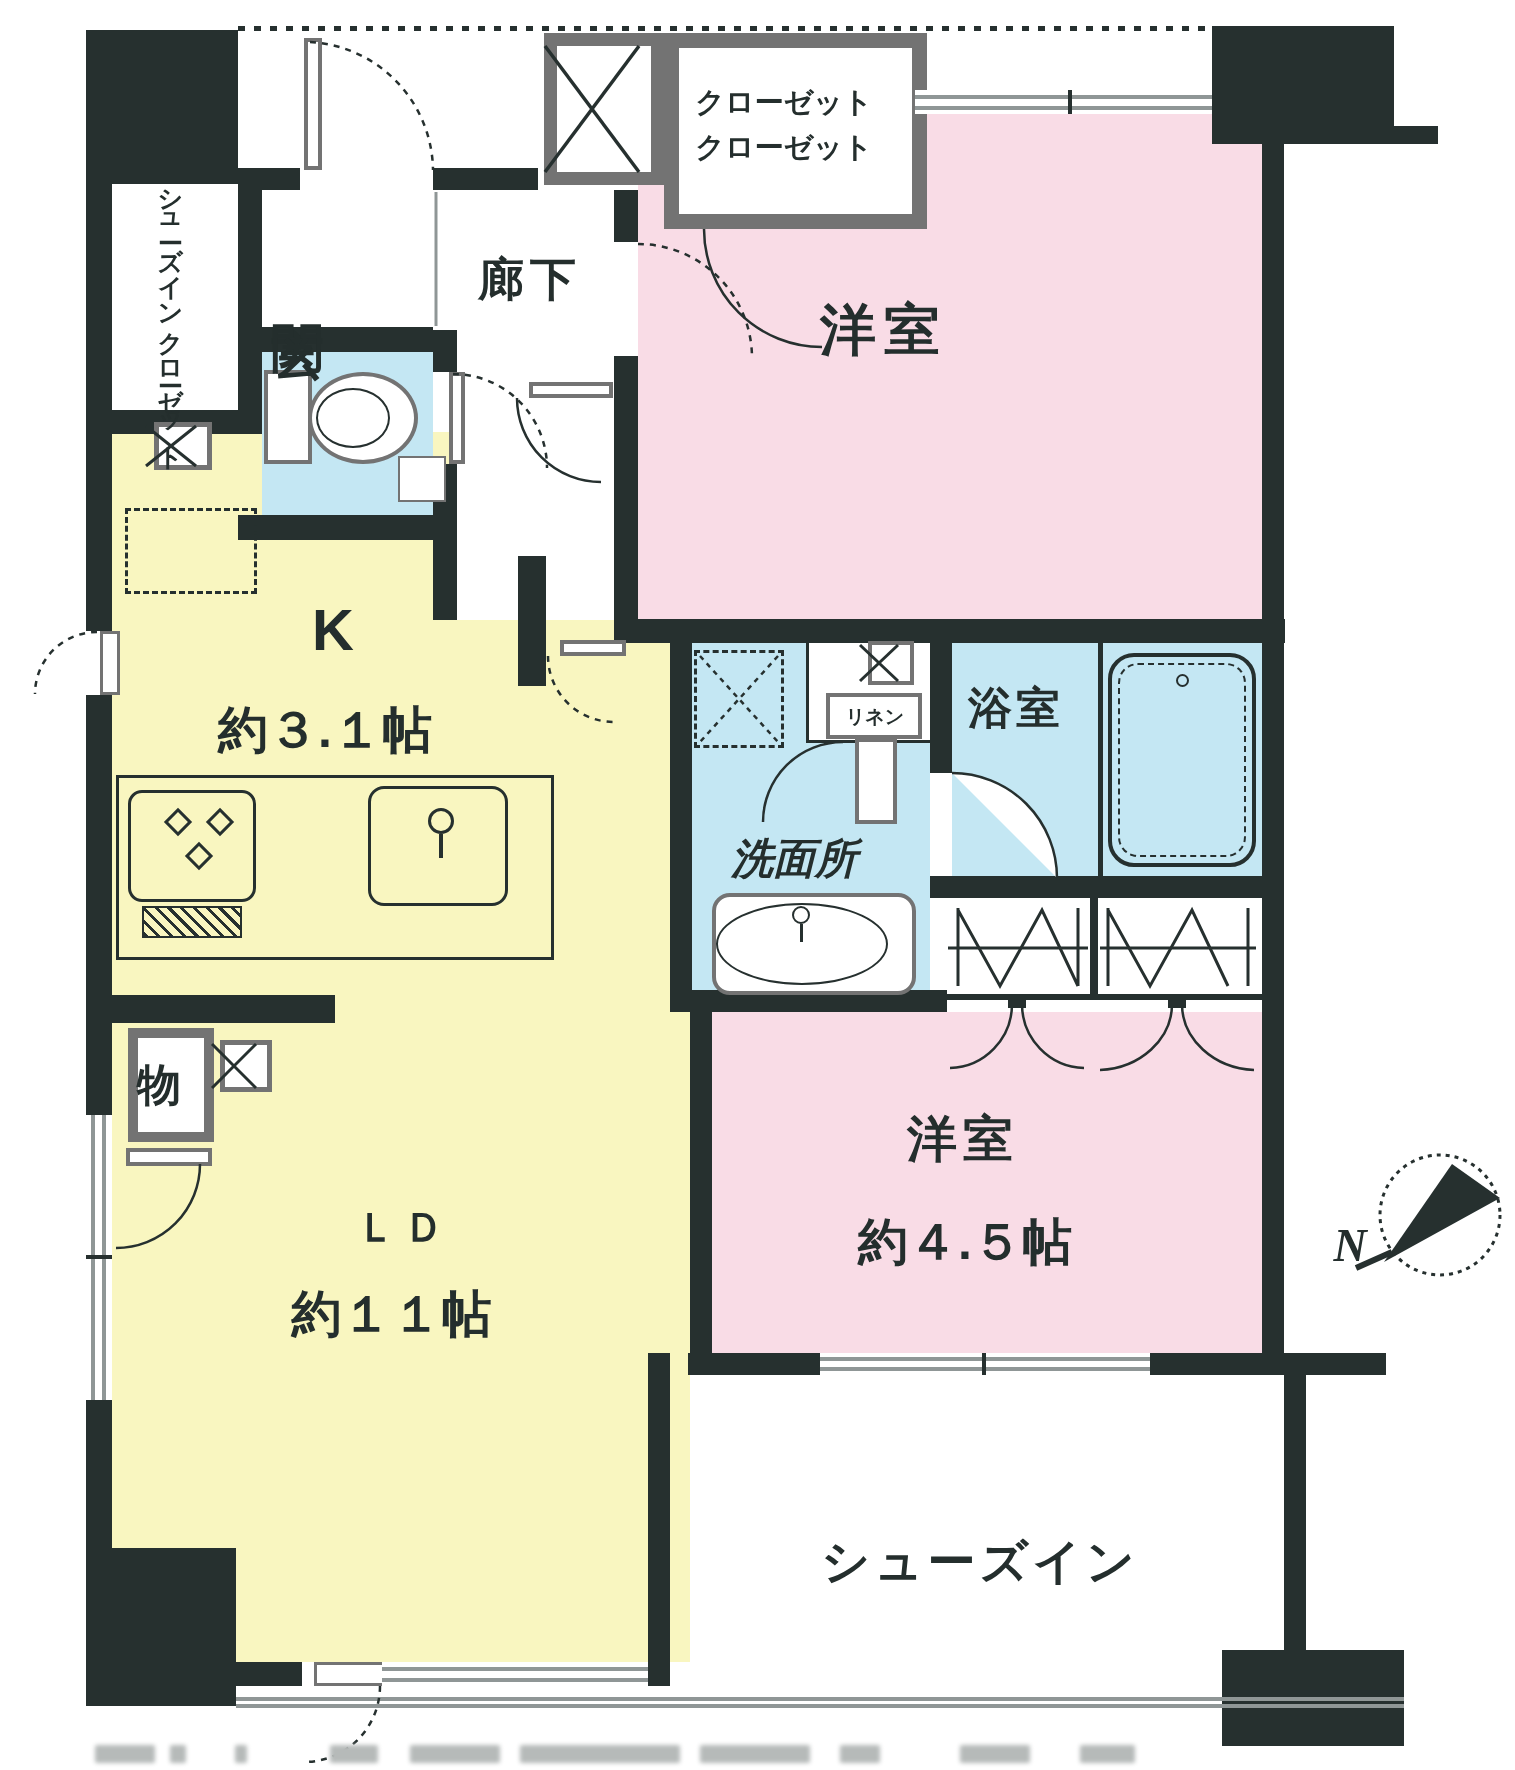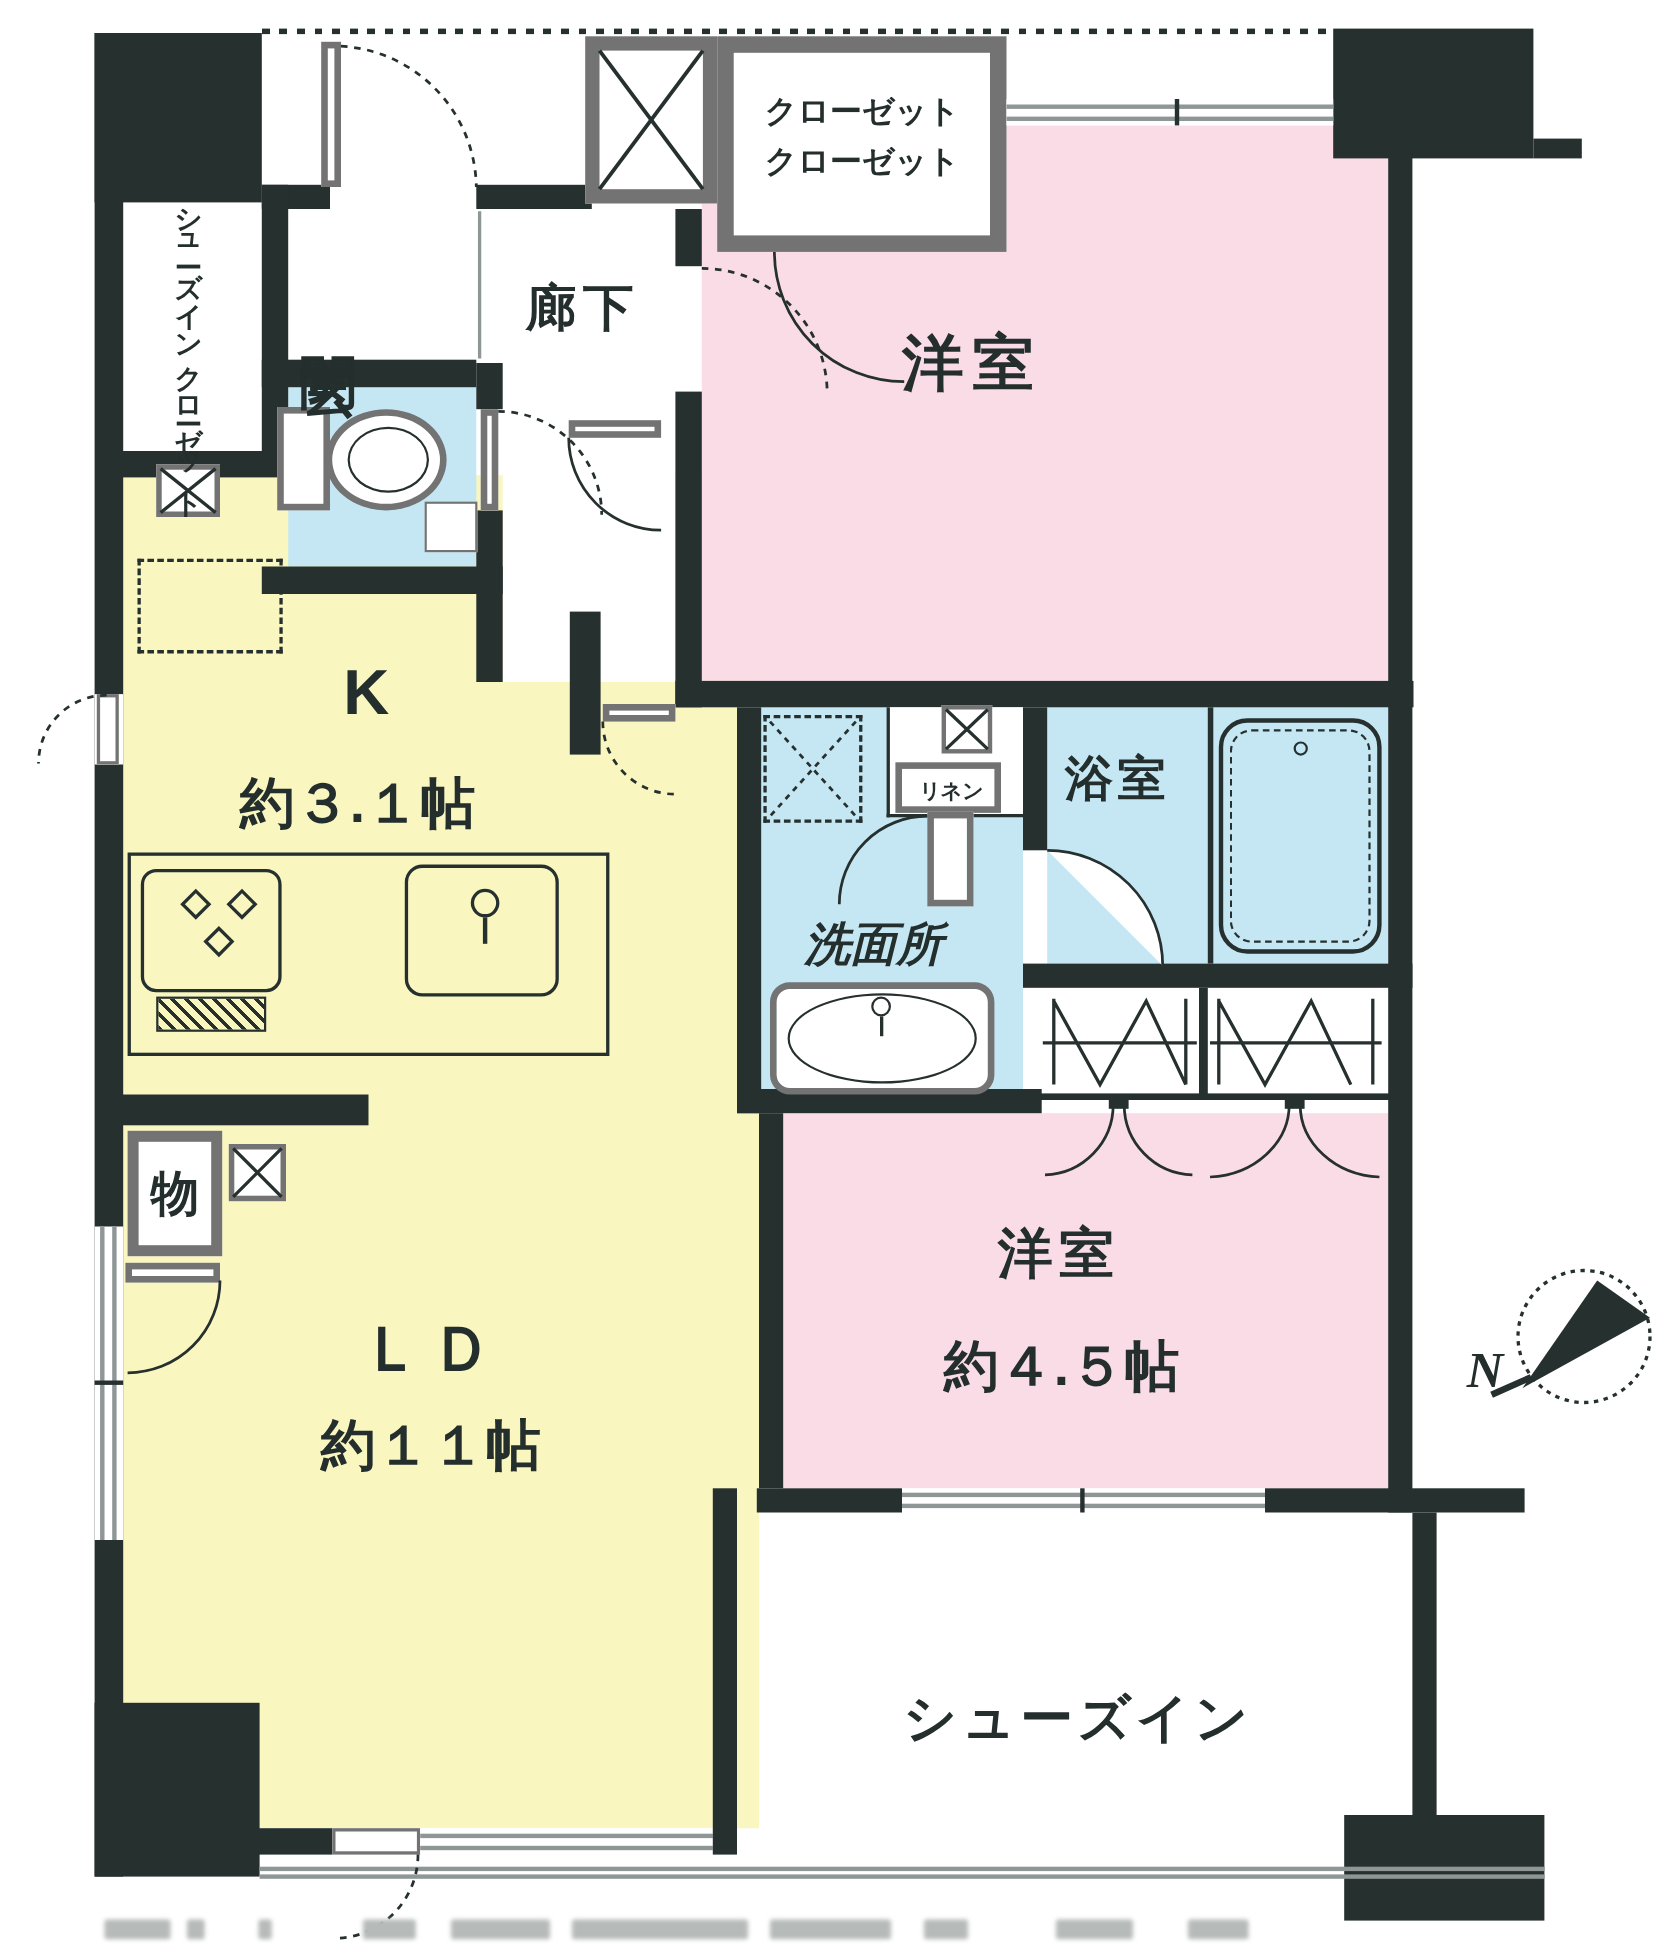--- a/index.html
+++ b/index.html
@@ -4,21 +4,21 @@
 <style>
   html,body{margin:0;padding:0;background:#ffffff;}
   #plan{position:relative;width:1515px;height:1770px;background:#ffffff;overflow:hidden;
         font-family:"Liberation Sans","DejaVu Sans",sans-serif;color:#1e2726;}
   .abs{position:absolute;}
   .wall{position:absolute;background:#26302f;}
   .room{position:absolute;}
   .lbl{position:absolute;color:#242e2d;font-weight:bold;white-space:nowrap;
        display:flex;align-items:center;justify-content:center;text-align:center;}
   .vert{writing-mode:vertical-rl;text-orientation:upright;}
-  .whitebox{position:absolute;background:#ffffff;border:6px solid #737373;box-sizing:border-box;}
+  .whitebox{position:absolute;background:#ffffff;border:4px solid #737373;box-sizing:border-box;margin-left:12px;}
   .grayline{position:absolute;background:#8f9696;}
   svg.overlay{position:absolute;left:0;top:0;pointer-events:none;}
   .blurbit{position:absolute;background:#b6bab9;filter:blur(2px);border-radius:2px;}
 </style>
 </head>
 <body>
 
 <div id="plan">
 
   <div class="room" style="left:112px;top:432px;width:578px;height:1230px;background:#f9f6c0;"></div>
@@ -231,21 +231,21 @@
 
   <div class="lbl" style="left:298px;top:594px;width:70px;height:70px;font-size:58px;">K</div>
   <div class="lbl" style="left:160px;top:698px;width:330px;height:64px;font-size:50px;">約３.１帖</div>
 
   <div class="lbl" style="left:946px;top:676px;width:140px;height:64px;font-size:44px;letter-spacing:4px;">浴室</div>
 
   <div class="lbl" style="left:692px;top:830px;width:204px;height:58px;font-size:42px;font-style:italic;">洗面所</div>
 
   <div class="lbl" style="left:126px;top:1042px;width:66px;height:86px;font-size:44px;">物</div>
 
-  <div class="lbl" style="left:312px;top:1190px;width:160px;height:74px;font-size:56px;letter-spacing:8px;">ＬＤ</div>
+  <div class="lbl" style="left:324px;top:1190px;width:160px;height:74px;font-size:40px;letter-spacing:8px;">ＬＤ</div>
   <div class="lbl" style="left:244px;top:1282px;width:295px;height:64px;font-size:50px;">約１１帖</div>
 
   <div class="lbl" style="left:868px;top:1106px;width:190px;height:66px;font-size:50px;letter-spacing:6px;">洋室</div>
   <div class="lbl" style="left:810px;top:1210px;width:310px;height:64px;font-size:50px;">約４.５帖</div>
 
   <div class="lbl" style="left:790px;top:1532px;width:380px;height:60px;font-size:48px;letter-spacing:4px;">シューズイン</div>
 
   <div class="lbl" style="left:1322px;top:1218px;width:56px;height:54px;font-size:46px;font-style:italic;font-family:'Liberation Serif','DejaVu Serif',serif;">N</div>
 
   <div>

